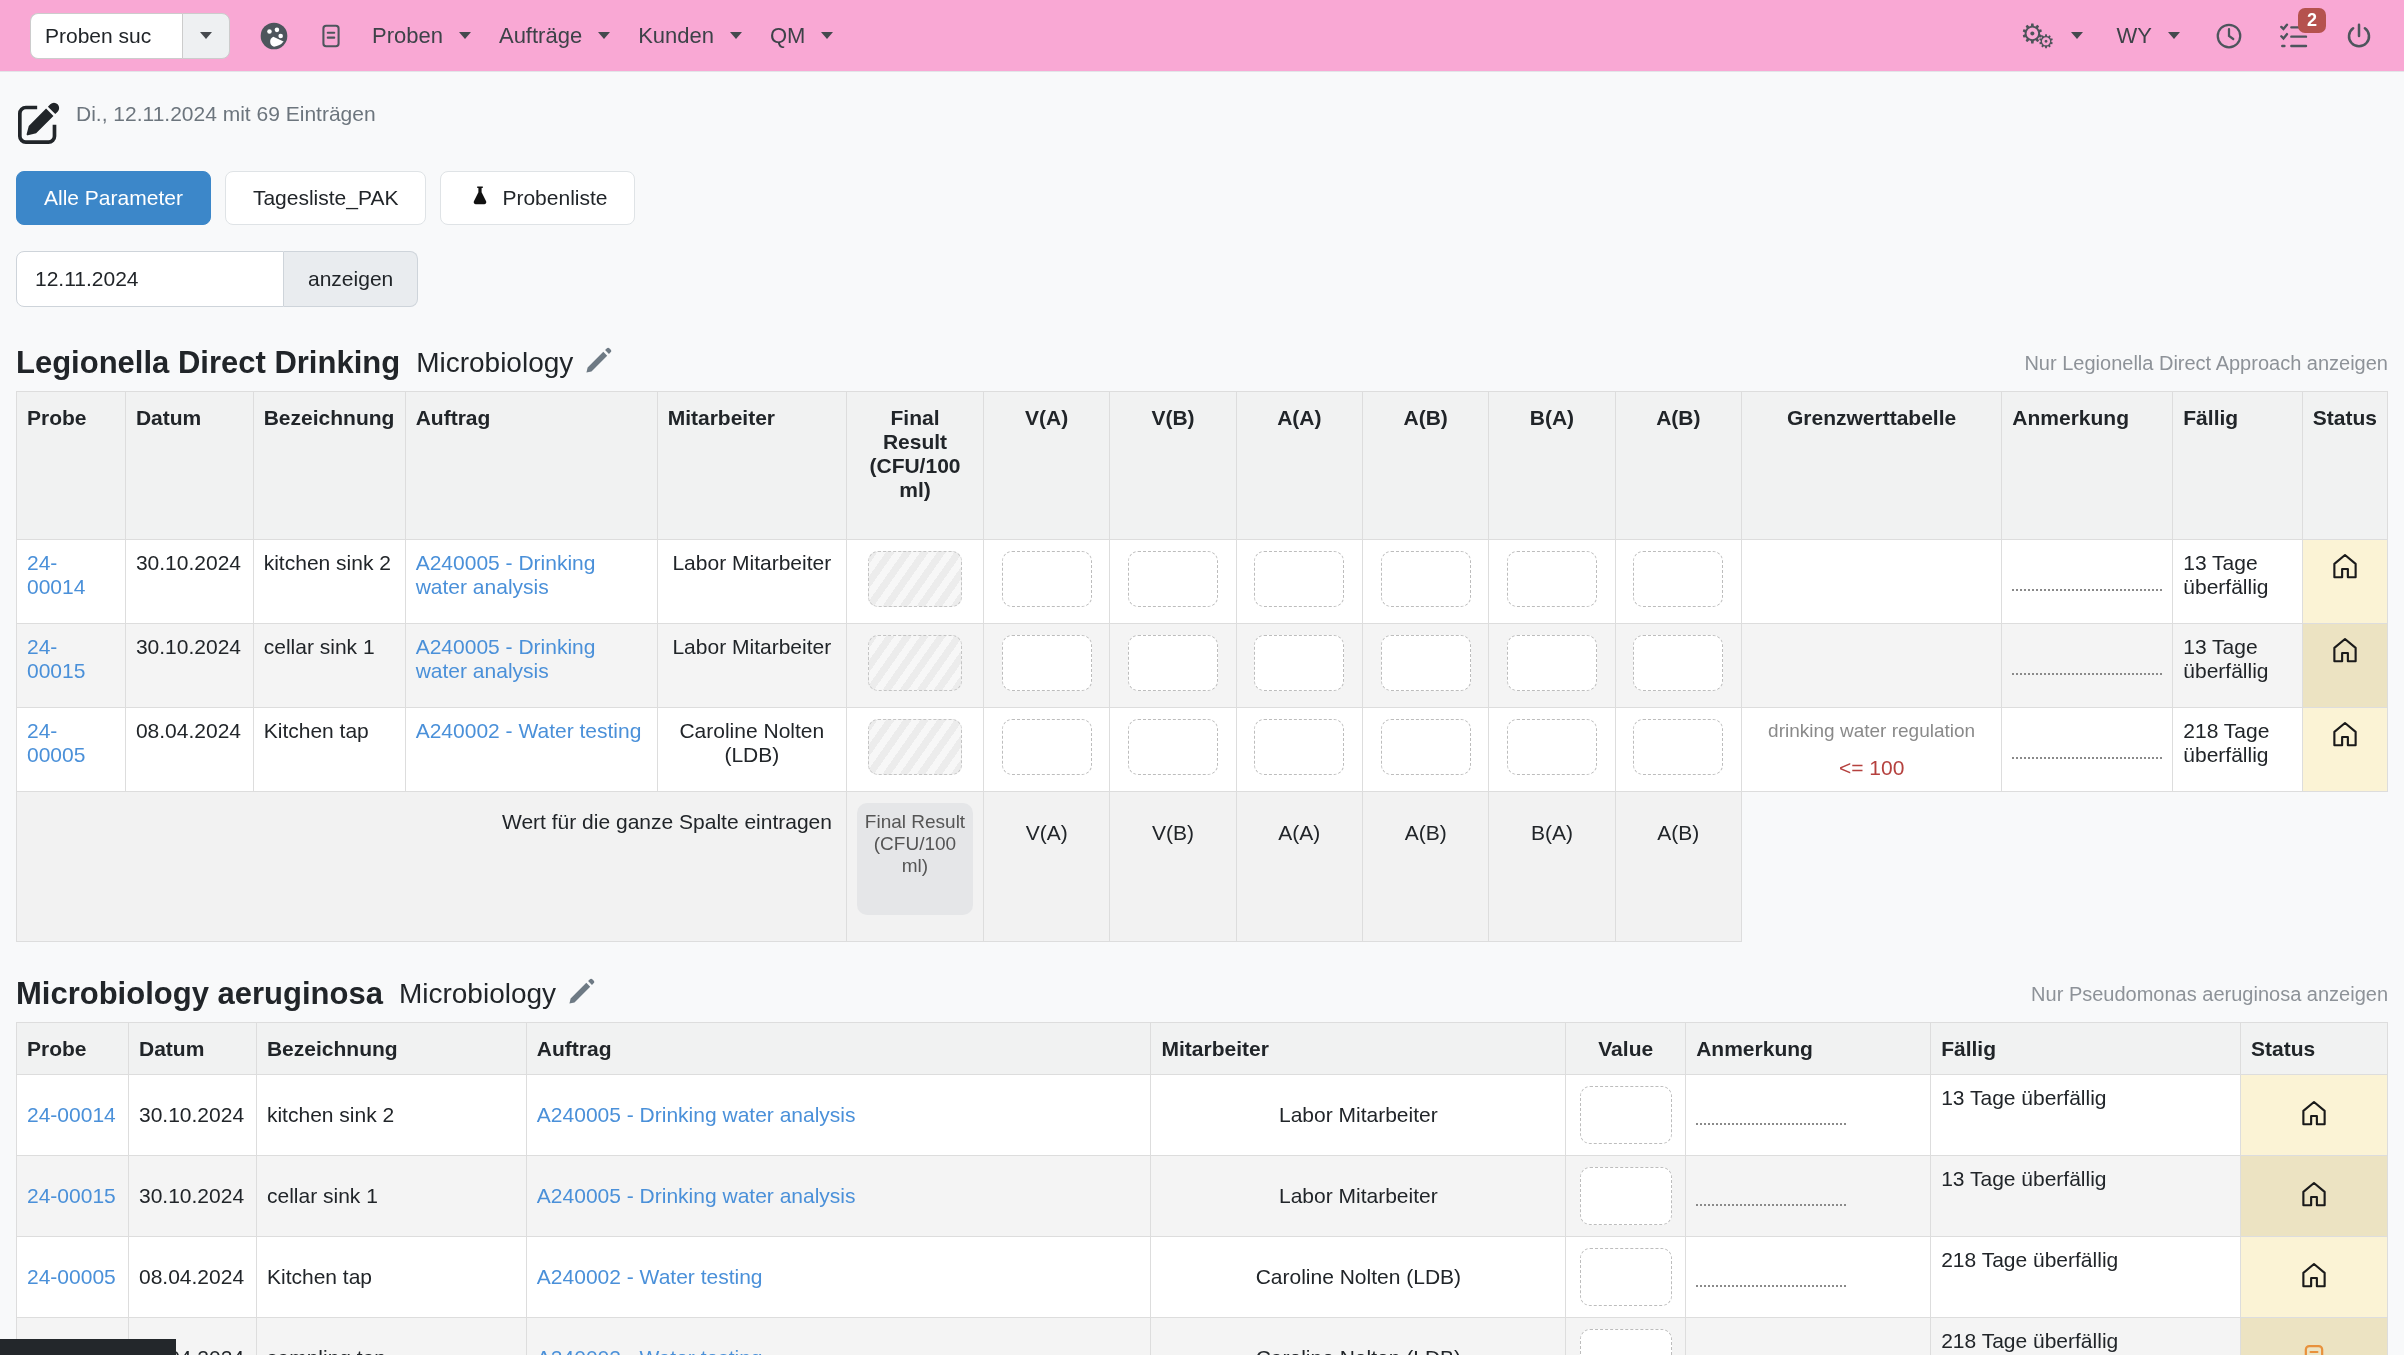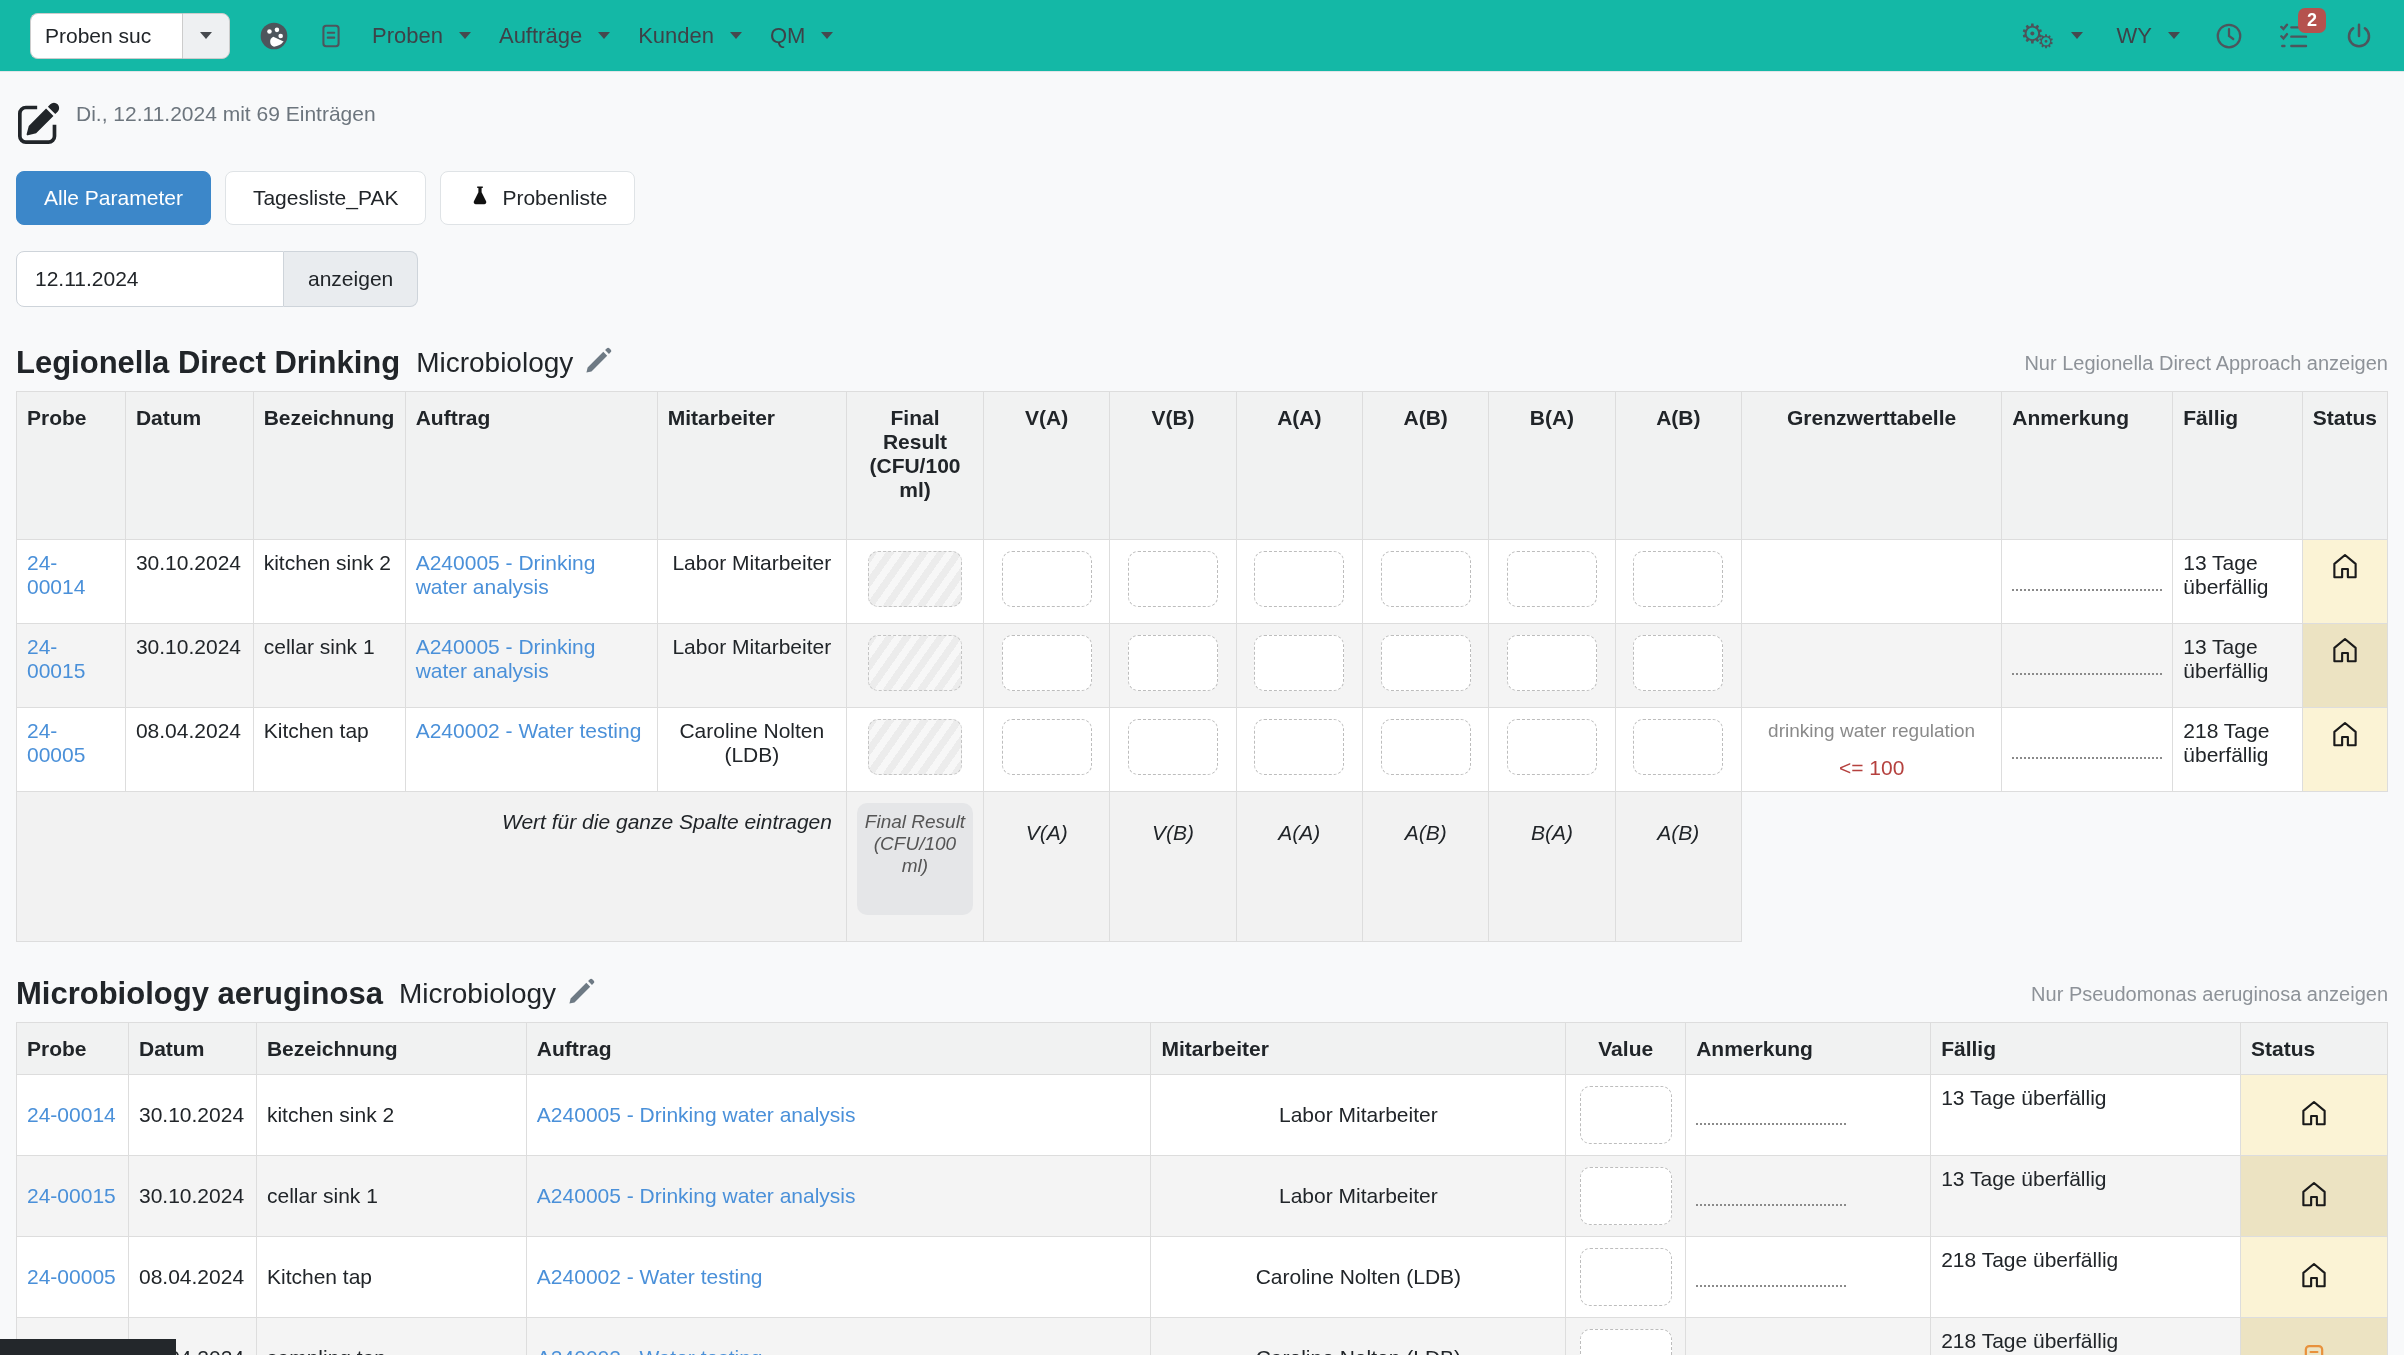--- a/index.html
+++ b/index.html
@@ -6,21 +6,21 @@
   html,body { margin:0; padding:0; }
   body {
     width:2404px; height:1355px; overflow:hidden; position:relative;
     background:#f8f9fa; color:#212529;
     font-family:"Liberation Sans", sans-serif; font-size:21px;
   }
   a { text-decoration:none; color:#4a90d9; }
 
   
   .navbar{
-    height:72px; background:#14b8a6; border-bottom:1px solid #e3e5e8;
+    height:72px; background:#f9a8d4; border-bottom:1px solid #e3e5e8;
     display:flex; align-items:center; justify-content:space-between; padding:0 30px;
   }
   .nav-left,.nav-right{ display:flex; align-items:center; }
   .nav-left{ gap:28px; }
   .nav-right{ gap:34px; }
   .search-group{ display:flex; align-items:stretch; height:46px; }
   .search-group input{
     width:152px; border:1px solid #ccc; border-right:none; border-radius:8px 0 0 8px;
     padding:0 14px; font-size:21px; font-family:inherit; color:#212529; outline:none;
   }
@@ -88,21 +88,21 @@
     width:90px; height:56px; border:1px dashed #bdbdbd; border-radius:10px; background:#fff;
     font-size:21px; font-family:inherit; text-align:center; outline:none;
   }
   .hatch{
     width:94px; height:56px; border:1px dashed #c4c4c4; border-radius:10px; display:inline-block;
     background:repeating-linear-gradient(125deg,#ececec 0 7px,#f7f7f7 7px 14px);
   }
   .dotline{ display:inline-block; width:150px; height:24px; border-bottom:2px dotted #8a8a8a; cursor:text; }
   .grenz-name{ color:#8a8a8a; font-size:19px; text-align:center; }
   .grenz-limit{ color:#b5413e; font-size:21px; text-align:center; margin-top:14px; }
-  tfoot td{ background:#f2f2f2; vertical-align:top;font-style:italic; }
+  tfoot td{ background:#f2f2f2; vertical-align:top; }
   tfoot .flabel{ text-align:right; font-size:21px; padding-top:18px; padding-right:14px; }
   .fill-box{
     width:116px; min-height:112px; background:#e5e6e8; border-radius:10px; color:#555;
     font-size:19px; display:flex; align-items:flex-start; justify-content:center; text-align:center;
     padding:8px 6px; margin:0 auto; cursor:text;
   }
   .fill-txt{ text-align:center; color:#212529; padding-top:18px; cursor:text; }
   td.ghost{
     background:#f8f9fa !important;
     border-top:1px solid #ddd; border-left:1px solid #ddd; border-right:hidden; border-bottom:hidden;

